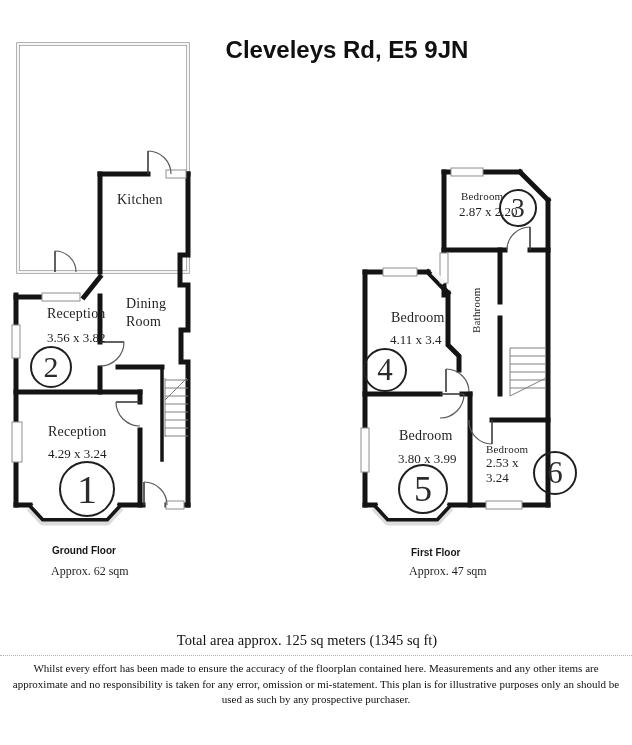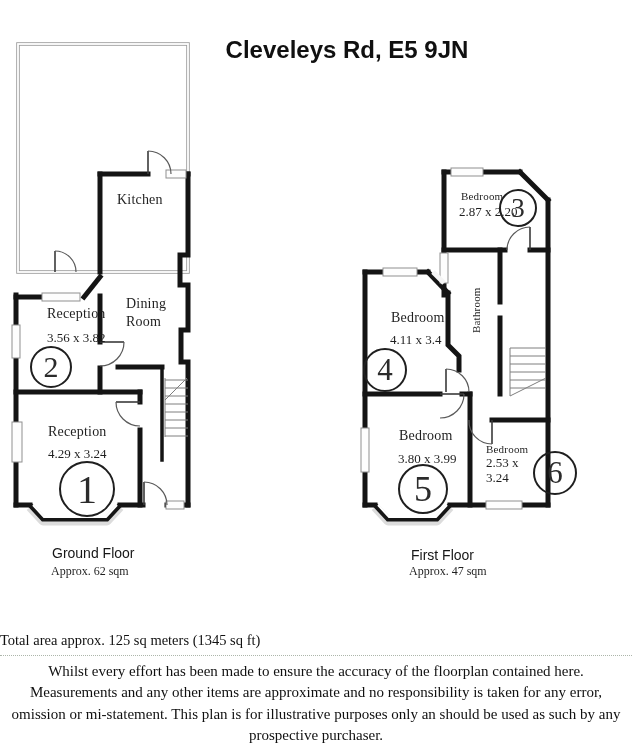--- a/index.html
+++ b/index.html
@@ -3,26 +3,26 @@
 <meta charset="utf-8">
 <style>
   *{margin:0;padding:0;box-sizing:border-box}
   html,body{width:632px;height:745px;background:#ffffff;overflow:hidden}
   body{position:relative;font-family:"Liberation Serif",serif;color:#1d1d1d}
   .abs{position:absolute}
   .title{left:62px;right:0;top:36px;text-align:center;font-family:"Liberation Sans",sans-serif;font-weight:bold;font-size:24px;color:#101010}
   .rlabel{font-size:14px;color:#1f1f1f;letter-spacing:.2px}
   .small{font-size:11px}
   .dims{font-size:13px;color:#1f1f1f}
-  .floor-name{font-family:"Liberation Sans",sans-serif;font-weight:normal;font-size:14px;color:#161616}
+  .floor-name{font-family:"Liberation Sans",sans-serif;font-weight:bold;font-size:10px;color:#161616}
   .floor-area{font-size:12px;color:#1f1f1f}
   .zone{border:2px solid #1f1f1f;border-radius:50%;display:flex;align-items:center;justify-content:center;color:#2b2b2b;background:transparent;font-family:"Liberation Serif",serif}
-  .total{left:0;right:18px;top:632px;text-align:left;font-size:14.5px;color:#111}
+  .total{left:0;right:18px;top:632px;text-align:center;font-size:14.5px;color:#111}
   .rule{left:0;right:0;top:655px;border-top:1px dotted #adb6ab;height:0}
-  .disclaimer{left:6px;right:6px;top:661px;text-align:center;font-size:15px;line-height:1.42;color:#101010}
+  .disclaimer{left:6px;right:6px;top:661px;text-align:center;font-size:11px;line-height:1.42;color:#101010}
   .bath{transform:rotate(-90deg);transform-origin:0 0;font-size:11px;white-space:nowrap}
   svg{position:absolute;left:0;top:0}
   .wall{stroke:#141414;stroke-width:5;fill:none;stroke-linecap:square}
   .wall-thin{stroke:#141414;stroke-width:3.5;fill:none;stroke-linecap:square}
   .win{fill:#fdfdfd;stroke:#8f8f8f;stroke-width:1}
   .door{stroke:#5a5a5a;stroke-width:1.2;fill:none}
   .leaf{stroke:#3a3a3a;stroke-width:1.6;fill:none}
   .stair{stroke:#7e7e7e;stroke-width:1;fill:none}
   .garden-outer{fill:none;stroke:#9a9a9a;stroke-width:3.5}
   .garden-inner{fill:none;stroke:#ffffff;stroke-width:1.8}

